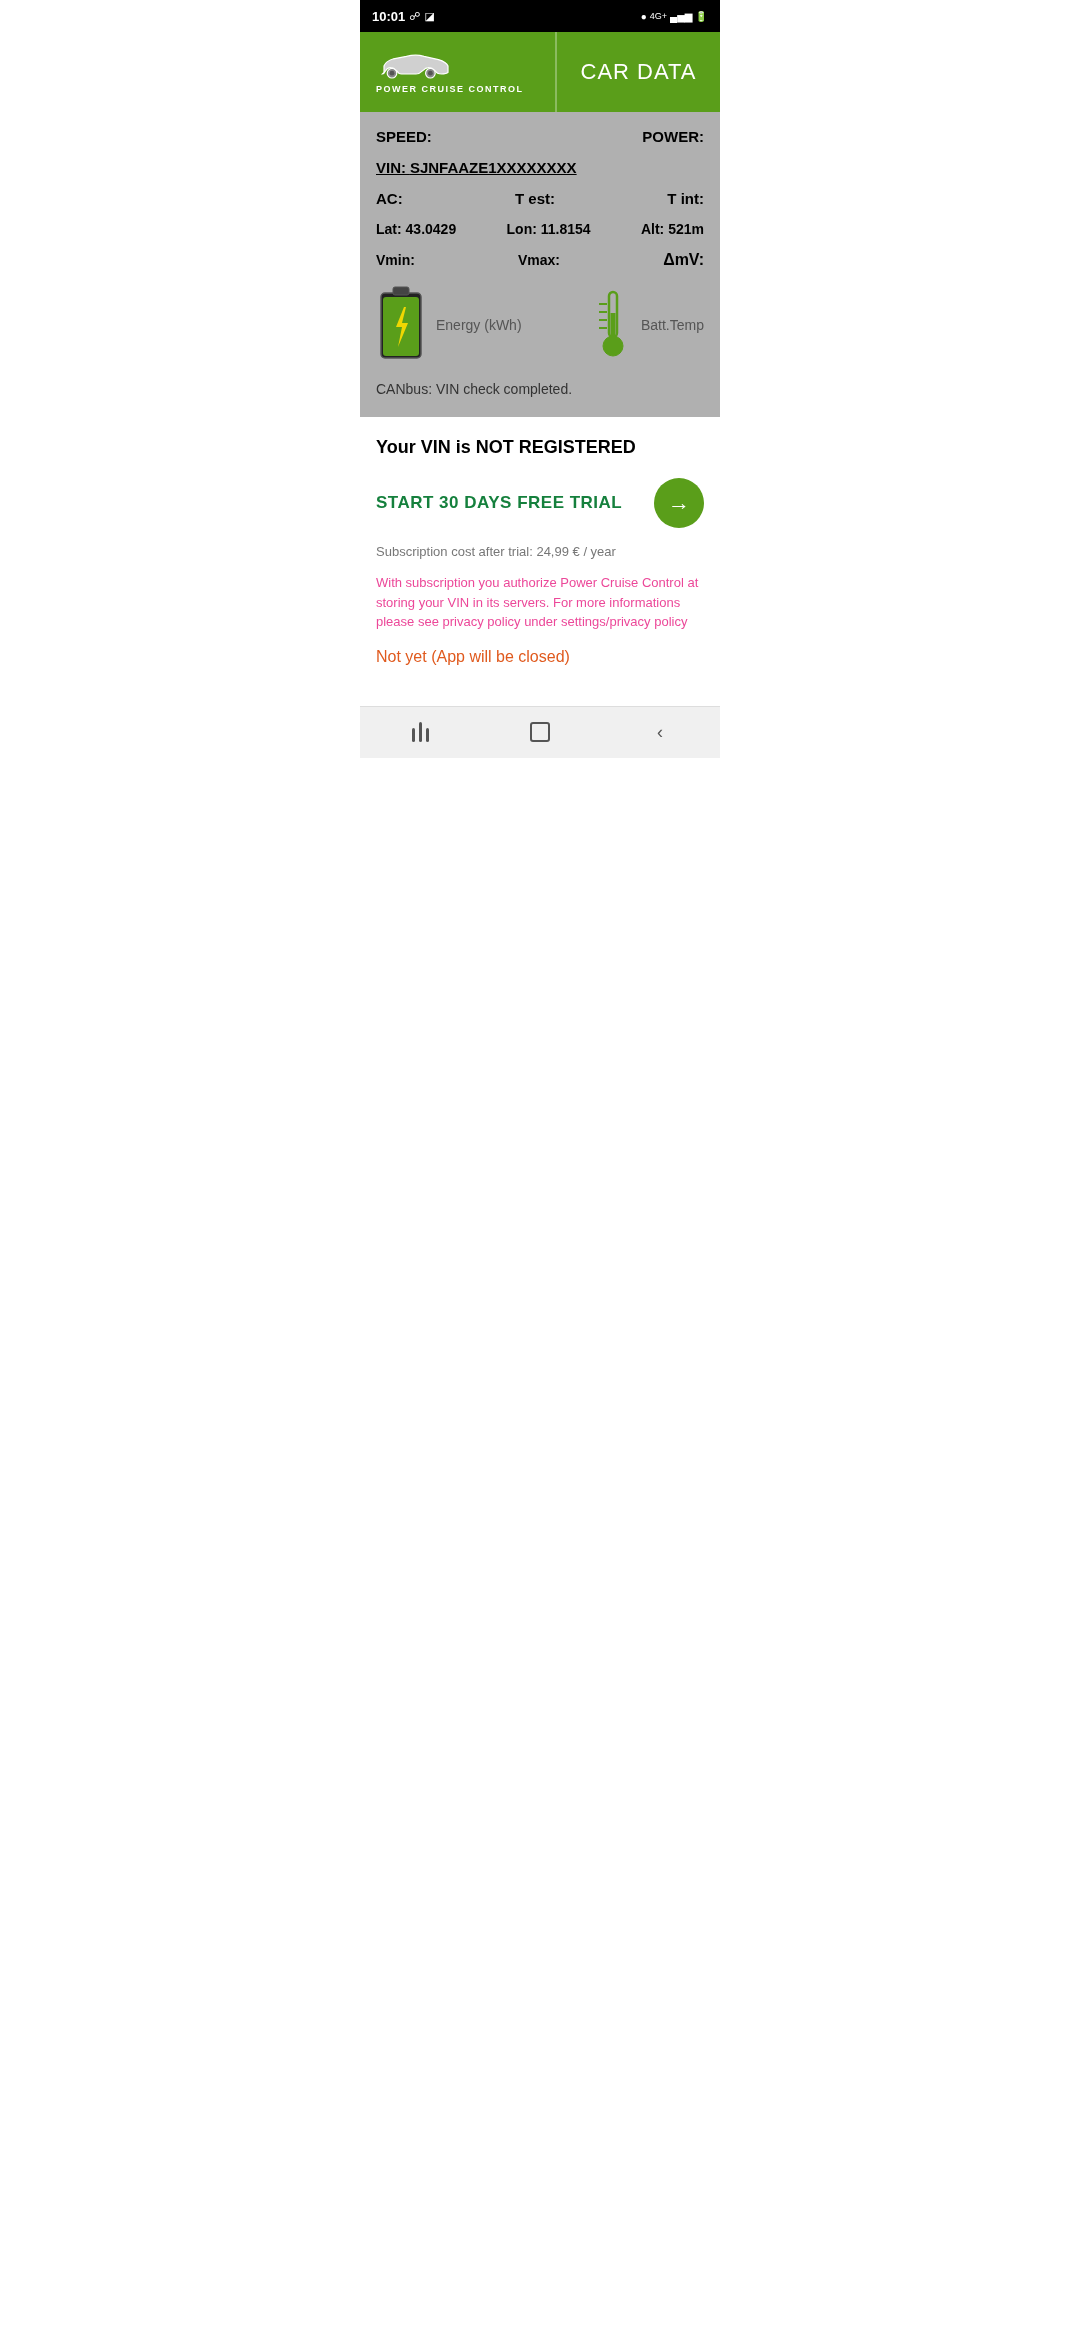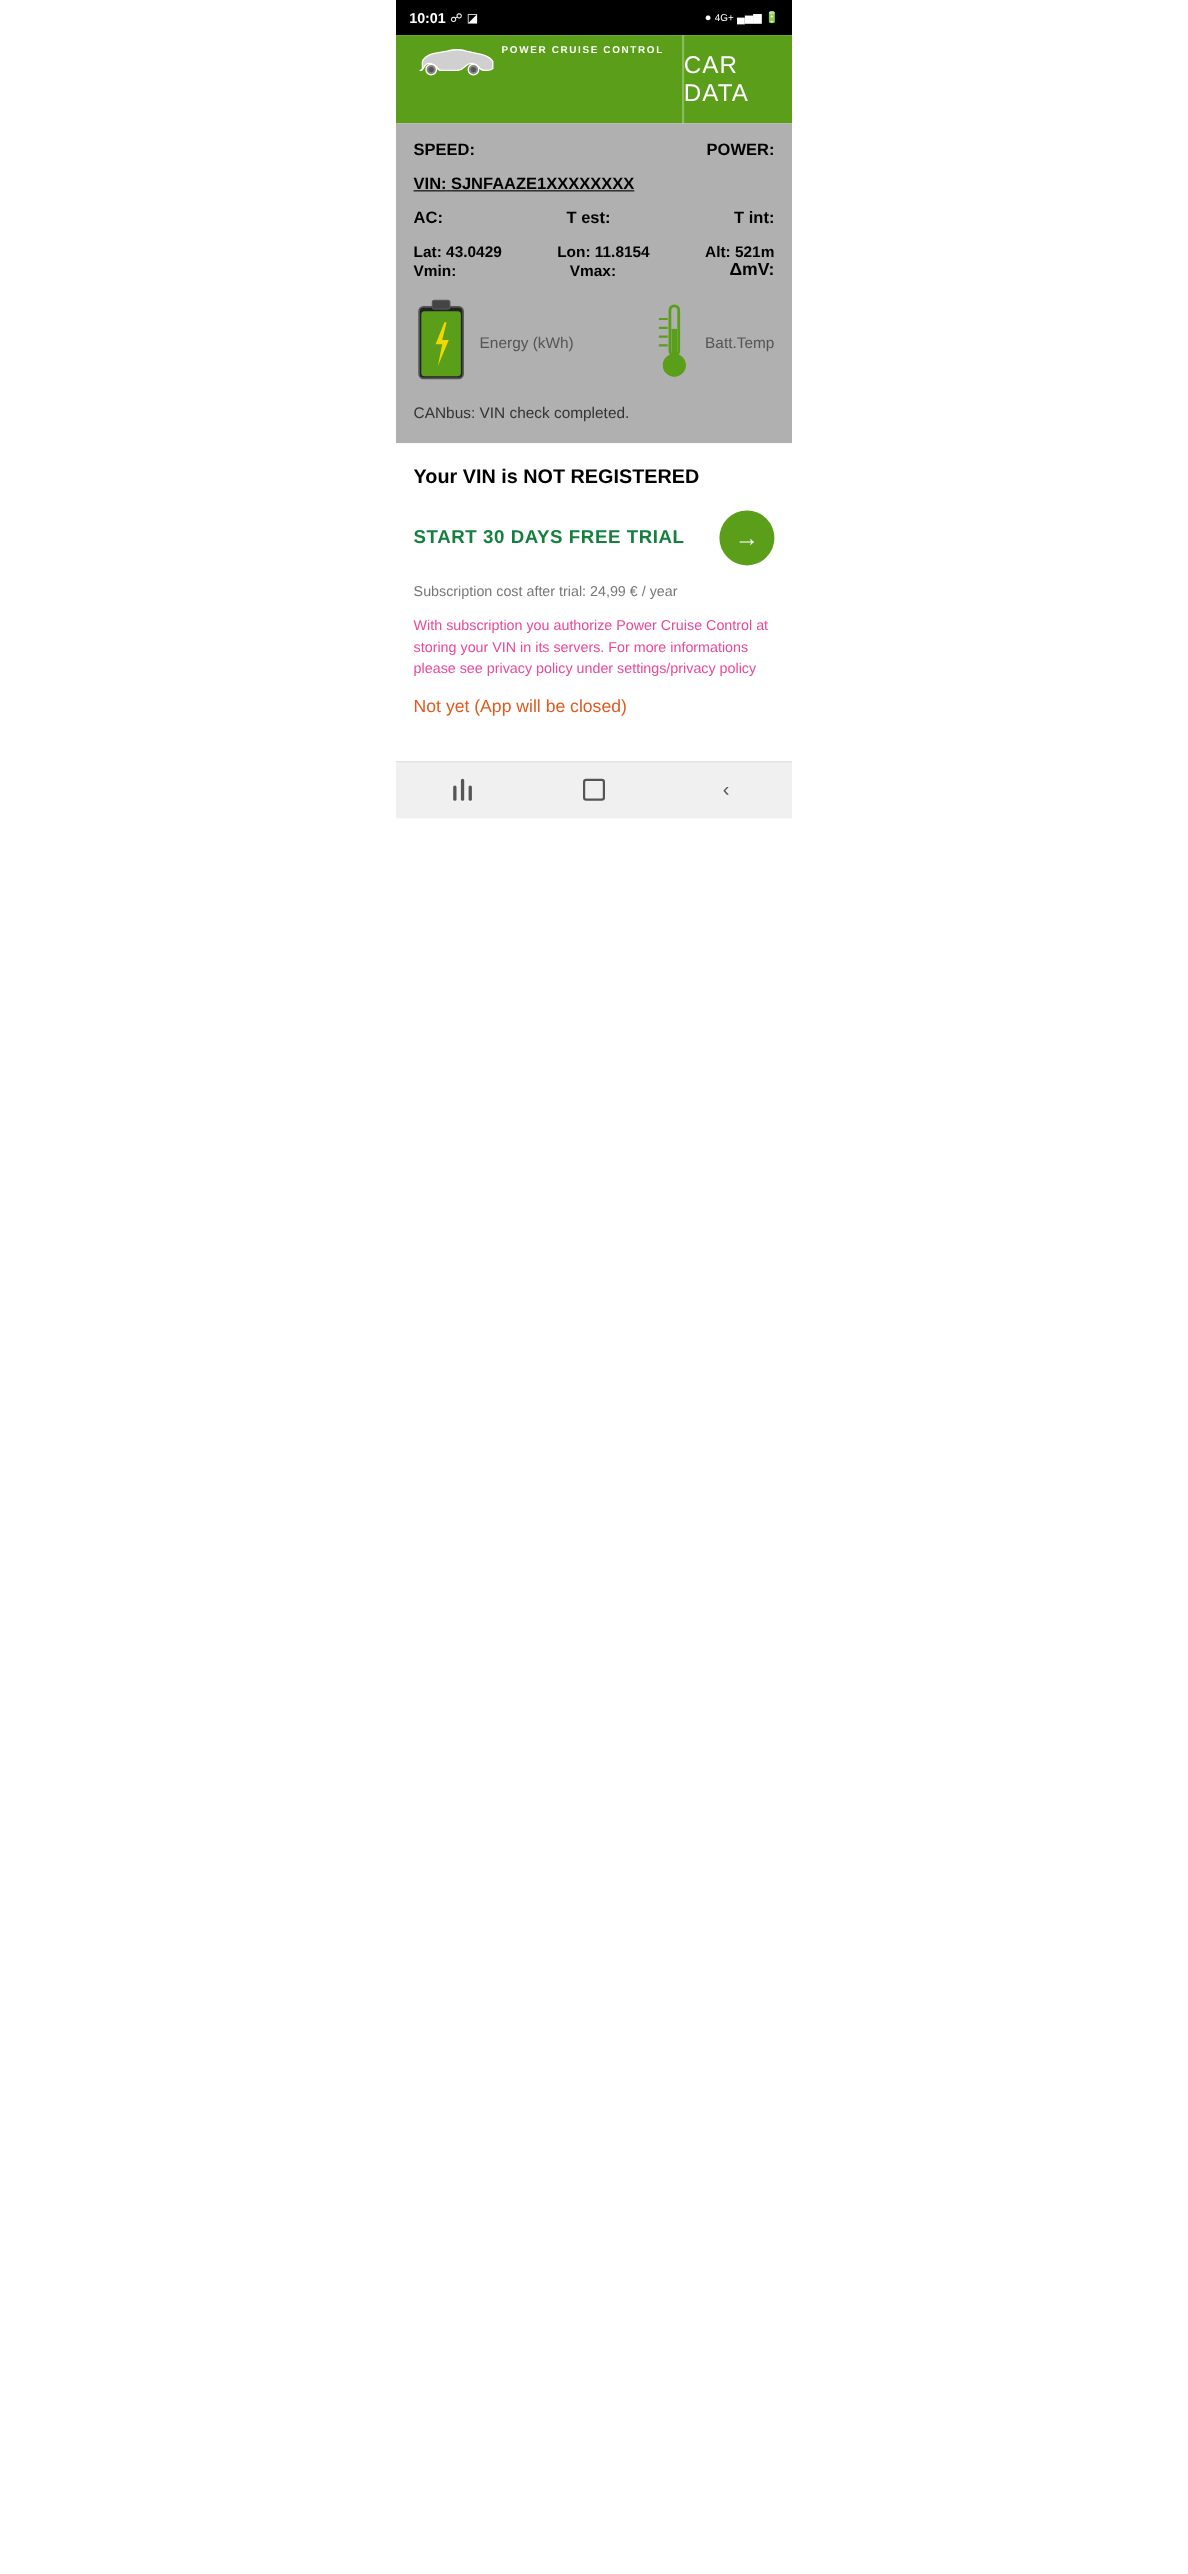--- a/index.html
+++ b/index.html
@@ -47,20 +47,21 @@
     
     .header {
       background: #5a9e1a;
       display: flex;
       height: 80px;
     }
 
     .header-logo {
       flex: 1;
       display: flex;
+      flex-direction: column;
       align-items: flex-start;
       justify-content: center;
       padding: 8px 16px;
       border-right: 2px solid rgba(255,255,255,0.3);
     }
 
     .car-icon {
       width: 80px;
       height: 32px;
       margin-bottom: 2px;
@@ -112,20 +113,21 @@
     }
 
     .vin-text {
       font-weight: bold;
       font-size: 15px;
     }
 
     .coords-row {
       display: flex;
       justify-content: space-between;
+      margin-bottom: 14px;
     }
 
     .coord-item {
       font-weight: bold;
       font-size: 14px;
     }
 
     .voltage-row {
       display: flex;
       justify-content: space-between;

